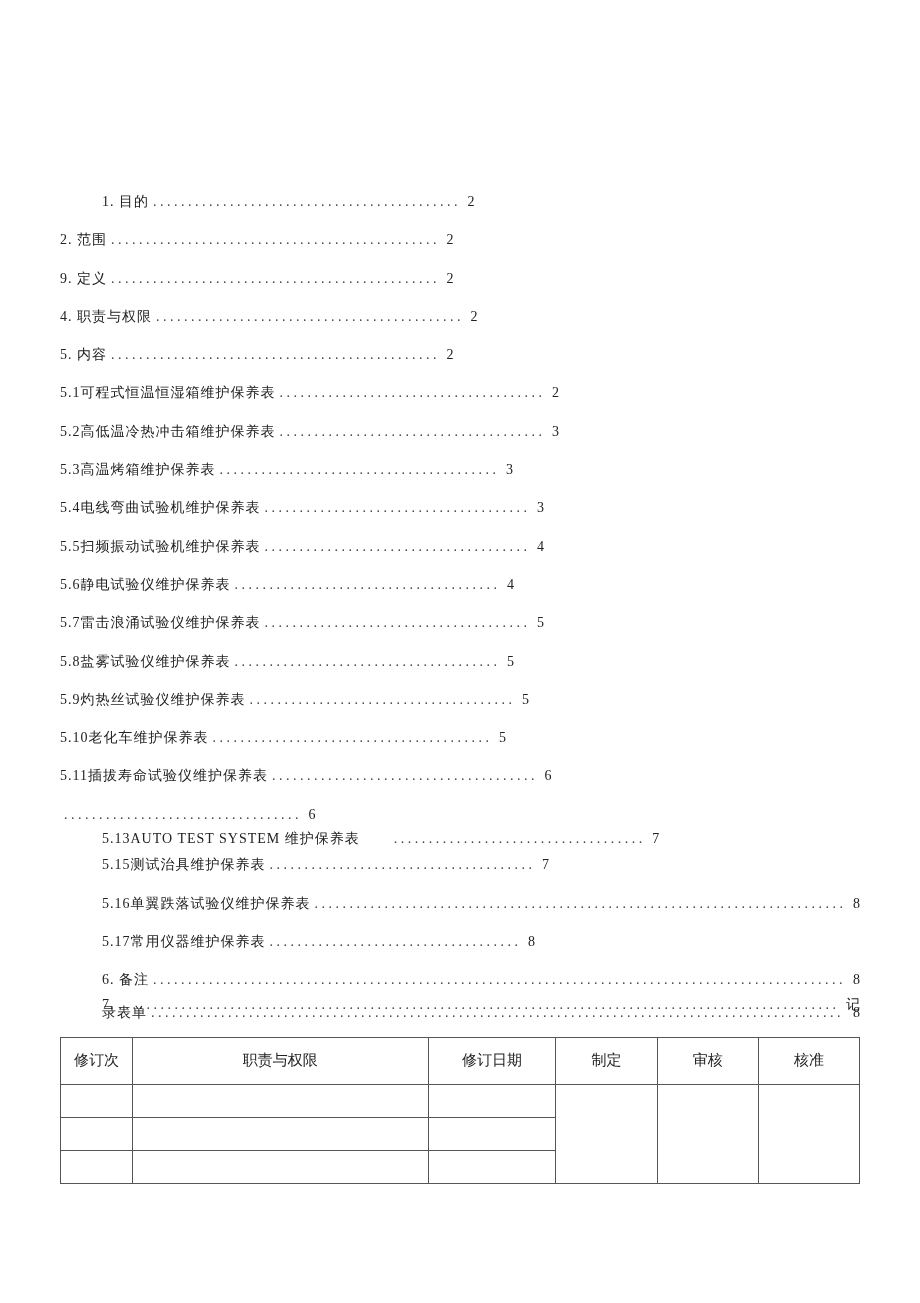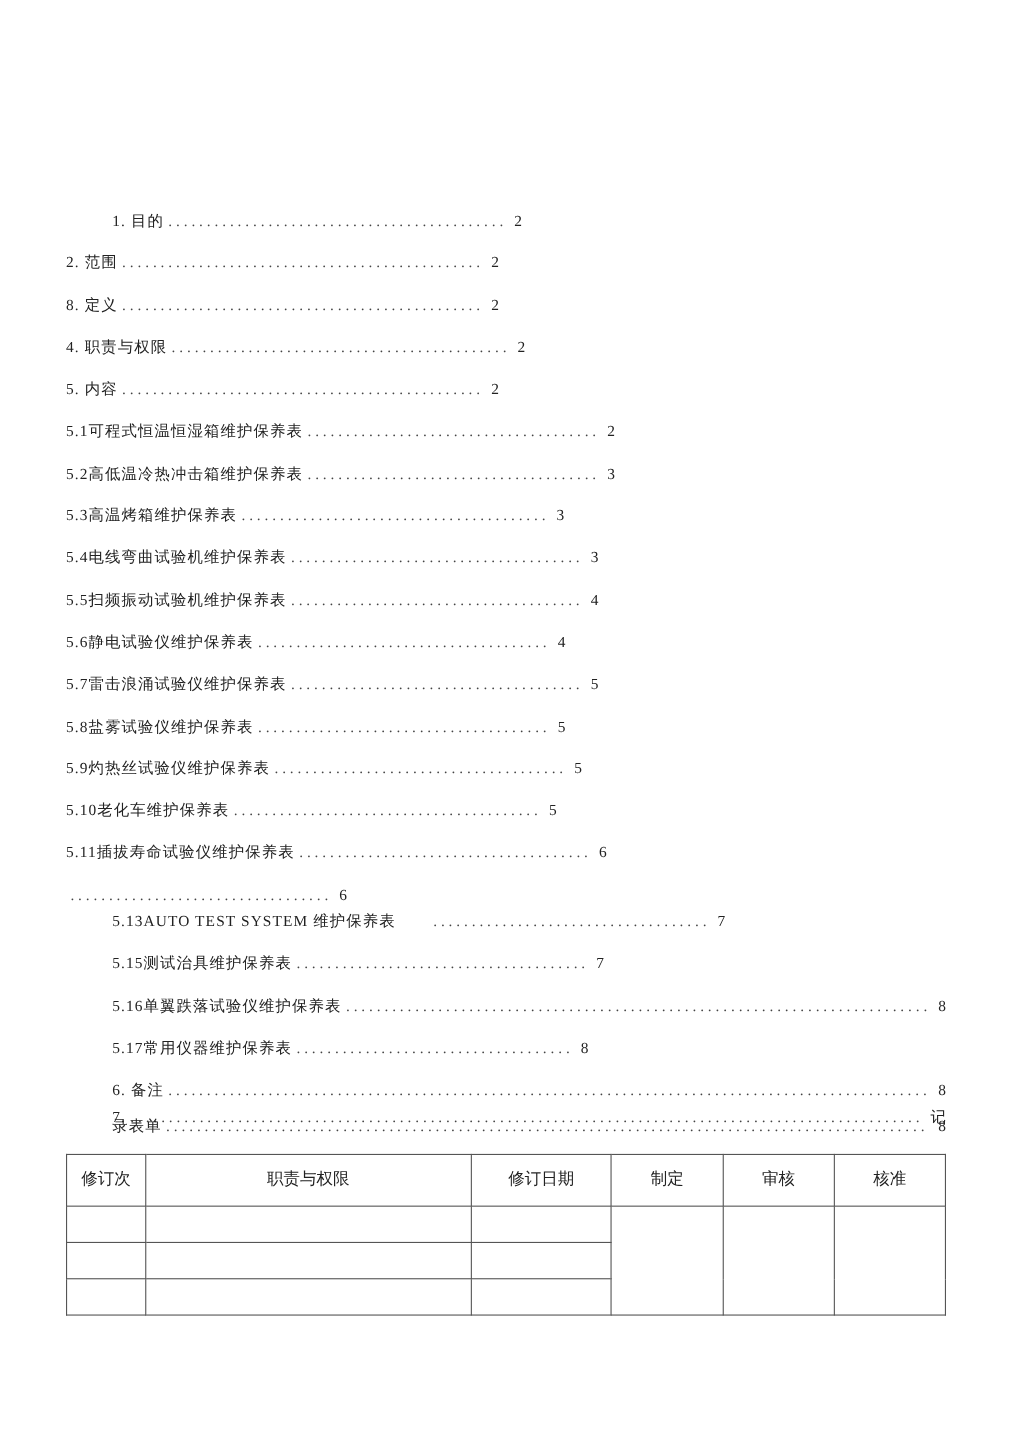--- a/index.html
+++ b/index.html
@@ -102,21 +102,21 @@
         <span style="width: 6px; display: inline-block;"></span>
         <span class="page-no">2</span>
       </div>
       <div class="toc-row">
         <span class="label">2. 范围</span>
         <span class="dots" style="flex: 0 0 auto;"> . . . . . . . . . . . . . . . . . . . . . . . . . . . . . . . . . . . . . . . . . . . . . . .</span>
         <span style="width: 6px; display: inline-block;"></span>
         <span class="page-no">2</span>
       </div>
       <div class="toc-row">
-        <span class="label">8. 定义</span>
+        <span class="label">9. 定义</span>
         <span class="dots" style="flex: 0 0 auto;"> . . . . . . . . . . . . . . . . . . . . . . . . . . . . . . . . . . . . . . . . . . . . . . .</span>
         <span style="width: 6px; display: inline-block;"></span>
         <span class="page-no">2</span>
       </div>
       <div class="toc-row">
         <span class="label">4. 职责与权限</span>
         <span class="dots" style="flex: 0 0 auto;"> . . . . . . . . . . . . . . . . . . . . . . . . . . . . . . . . . . . . . . . . . . . .</span>
         <span style="width: 6px; display: inline-block;"></span>
         <span class="page-no">2</span>
       </div>
@@ -190,21 +190,21 @@
         <span class="label">5.11插拔寿命试验仪维护保养表</span>
         <span class="dots" style="flex: 0 0 auto;"> . . . . . . . . . . . . . . . . . . . . . . . . . . . . . . . . . . . . . .</span>
         <span style="width: 6px; display: inline-block;"></span>
         <span class="page-no">6</span>
       </div>
       <div class="toc-row">
         <span class="dots" style="flex: 0 0 auto;"> . . . . . . . . . . . . . . . . . . . . . . . . . . . . . . . . . .</span>
         <span style="width: 6px; display: inline-block;"></span>
         <span class="page-no">6</span>
       </div>
-      <div class="toc-row sub-indent" style="margin-bottom: 18px; margin-top: -14px;">
+      <div class="toc-row sub-indent" style="margin-bottom: 6px; margin-top: -14px;">
         <span class="label">5.13AUTO TEST SYSTEM 维护保养表</span>
         <span style="display: inline-block; width: 30px;"></span>
         <span class="dots" style="flex: 0 0 auto;"> . . . . . . . . . . . . . . . . . . . . . . . . . . . . . . . . . . . .</span>
         <span style="width: 6px; display: inline-block;"></span>
         <span class="page-no">7</span>
       </div>
       <div class="toc-row sub-indent">
         <span class="label">5.15测试治具维护保养表</span>
         <span class="dots" style="flex: 0 0 auto;"> . . . . . . . . . . . . . . . . . . . . . . . . . . . . . . . . . . . . . .</span>
         <span style="width: 6px; display: inline-block;"></span>

